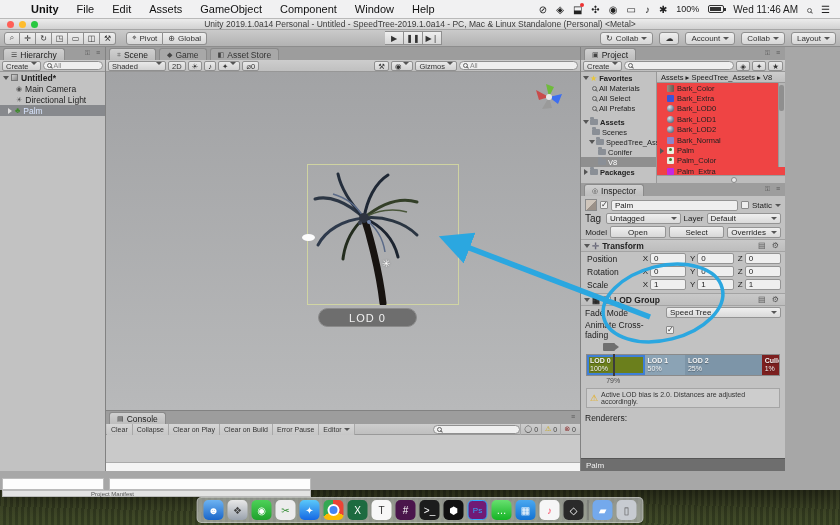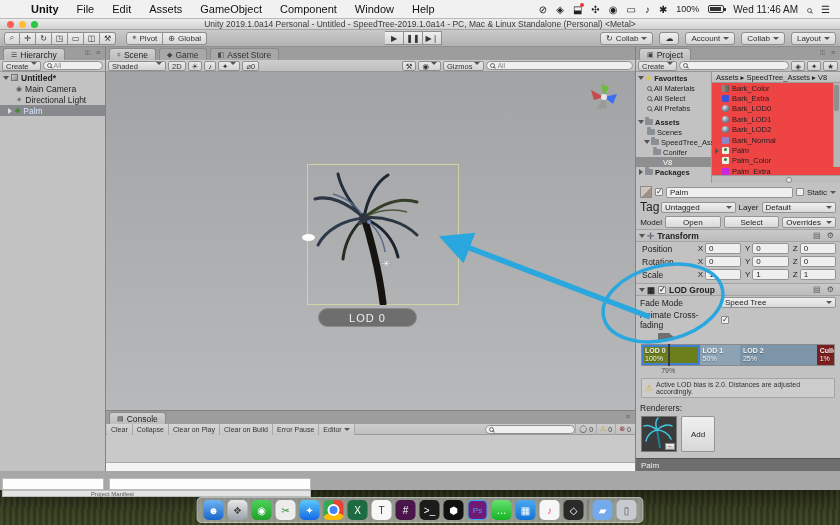--- a/index.html
+++ b/index.html
@@ -51,21 +51,21 @@
   .pivotgrp .pill:last-child { border-radius:0 3px 3px 0; }
   .playgrp { position:absolute; left:385px; display:flex; }
   .playgrp .tbtn { width:19px; height:14px; }
   .toolbar .right { position:absolute; right:4px; display:flex; gap:6px; }
   .caret { width:0; height:0; border-left:3px solid transparent; border-right:3px solid transparent;
     border-top:3.5px solid #555; display:inline-block; }
 
   
   .main { position:absolute; top:28px; left:0; right:0; bottom:19px; display:flex; }
   .col-left { width:106px; display:flex; flex-direction:column; border-right:1px solid #828282; }
-  .col-center { width:530px; display:flex; flex-direction:column; border-right:1px solid #828282; }
+  .col-center { width:475px; display:flex; flex-direction:column; border-right:1px solid #828282; }
   .col-right { width:204px; display:flex; flex-direction:column; }
 
   .tabstrip { height:13px; background:#9d9d9d; display:flex; align-items:flex-end; position:relative; flex:none; }
   .tab { height:12px; padding:0 7px; font-size:8.5px; color:#222; display:flex; align-items:center; gap:3px;
     background:linear-gradient(#d0d0d0,#bdbdbd); border:1px solid #8a8a8a; border-bottom:none; border-radius:3px 3px 0 0; margin-left:3px; }
   .tab.inactive { background:#a8a8a8; color:#333;text-align:center; }
   .tabstrip .ticons { position:absolute; right:3px; top:2px; font-size:7px; color:#555; letter-spacing:2px; }
 
   .subbar { height:12px; background:linear-gradient(#cdcdcd,#c0c0c0); border-bottom:1px solid #979797;
     display:flex; align-items:center; padding:0 2px; gap:2px; flex:none; }
@@ -578,30 +578,37 @@
                 </div>
             </div>
             <div class="pslider">
                 <span class="pknob"></span>
               </div>
           </div>
         </div>
       </div>
 
       <div class="inspector">
+        <div class="tabstrip">
+          <span class="tab">
+              <span class="icn">◎</span>
+              <span>Inspector</span>
+            </span>
+          <span class="ticons">⚿ ≡</span>
+        </div>
         <div class="irow goheader">
           <span class="cube"></span>
           <span class="chk on"></span>
           <span class="field grow">Palm</span>
           <span class="chk"></span>
           <span style="font-size:8px">Static</span>
           <span class="caret"></span>
         </div>
         <div class="irow">
-          <span style="width:18px; text-align:right; font-size:12px">Tag</span>
+          <span style="width:18px; font-size:10px">Tag</span>
           <span class="ddown grow">
               <span>Untagged</span>
               <span class="caret"></span>
             </span>
           <span style="font-size:8px">Layer</span>
           <span class="ddown grow">
               <span>Default</span>
               <span class="caret"></span>
             </span>
         </div>
@@ -681,30 +688,20 @@
         </div>
 
         <div class="warn">
           <span class="wicon">⚠</span>
           <span>Active LOD bias is 2.0. Distances are adjusted accordingly.</span>
         </div>
 
         <div class="irow" style="padding-top:3px">
             <span>Renderers:</span>
           </div>
-        <div class="rendbox">
-          <div class="thumb">
-            <svg width="34" height="34" viewBox="0 0 34 34">
-              <path d="M18,31 C17,25 16,19 15,13" stroke="#1e7f96" stroke-width="2" fill="none"></path>
-              <path d="M15,13 C10,9 5,8 2,9 M15,13 C13,7 14,3 16,1 M15,13 C20,8 26,7 30,9 M15,13 C21,13 27,17 29,22 M15,13 C9,14 5,19 4,24" stroke="#3fc3e0" stroke-width="1.6" fill="none" stroke-linecap="round"></path>
-            </svg>
-            <span class="minus">−</span>
-          </div>
-          <span class="btn addbtn">Add</span>
-        </div>
 
       </div>
       <div class="ifooter">Palm</div>
     </div>
   </div>
 
 </div>
 
 <div class="dock">
   <span class="dk dk-finder">

